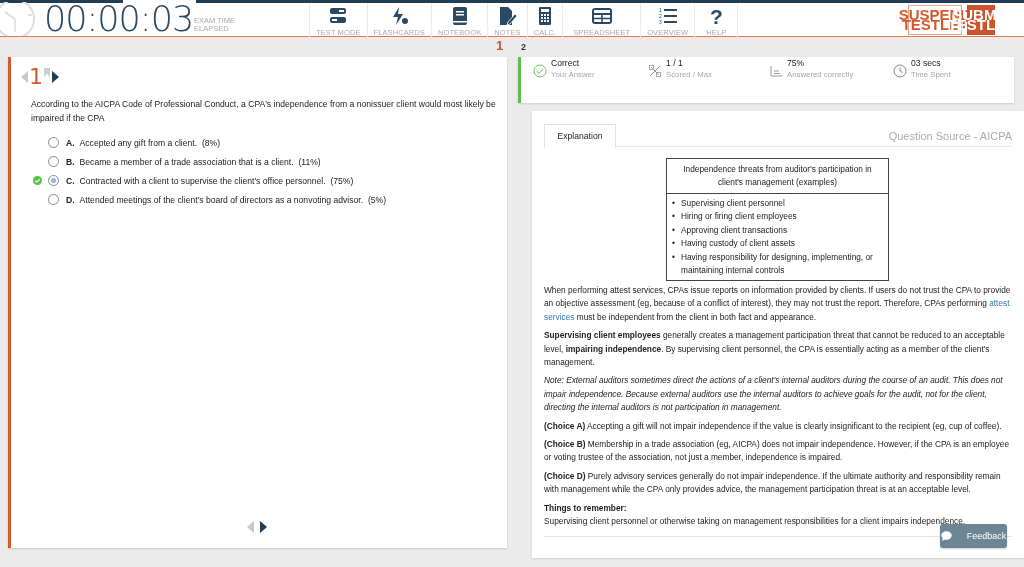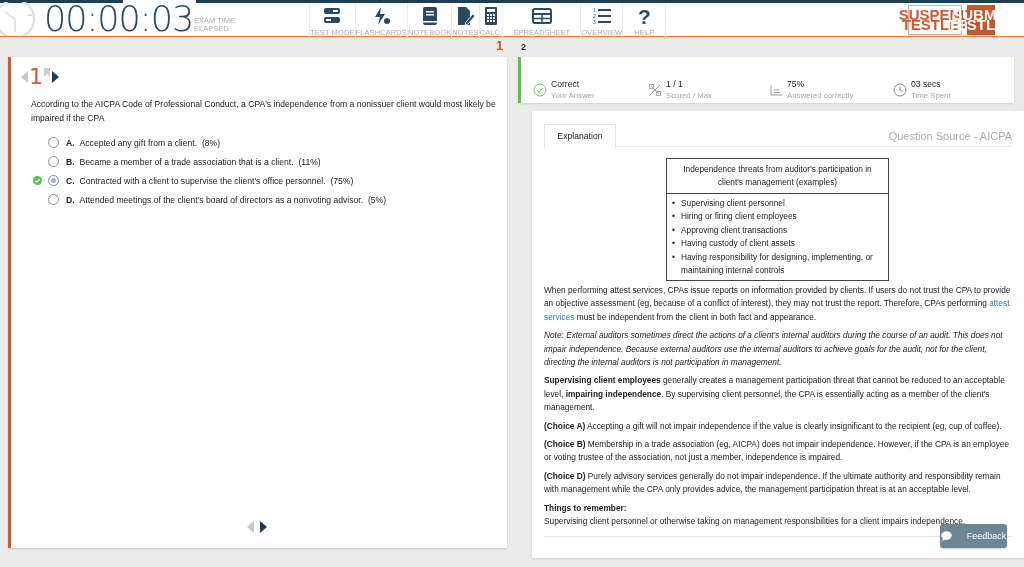--- a/index.html
+++ b/index.html
@@ -5,21 +5,21 @@
 *{box-sizing:border-box;margin:0;padding:0}
 html,body{width:1024px;height:567px;overflow:hidden}
 body{font-family:"Liberation Sans",sans-serif;background:#ebebeb;color:#222;position:relative}
 
 .topbar{position:absolute;left:0;top:0;width:1024px;height:37px;background:#fff;border-bottom:1px solid #e07a55}
 .topstrip{position:absolute;top:0;height:3px;background:#1f3d55}
 .clock{position:absolute;left:0;top:2px;width:42px;height:34px;overflow:hidden}
 .timer{position:absolute;left:44px;top:1px;font-size:35px;font-weight:300;color:#2a4a63;letter-spacing:-1px;line-height:36px;font-family:"DejaVu Sans",sans-serif;font-weight:200}
 .timer-label{position:absolute;left:194px;top:17px;font-size:7.5px;color:#a8a8a8;line-height:8px;text-transform:uppercase}
 .tools{position:absolute;left:309px;top:3px;display:flex;height:34px}
-.tool{display:flex;flex-direction:column;align-items:center;justify-content:flex-start;padding:0 0;border-left:1px solid #ececec;height:34px;cursor:pointer}
+.tool{display:flex;flex-direction:column;align-items:center;justify-content:flex-start;padding:0 6px;border-left:1px solid #ececec;height:34px;cursor:pointer}
 .tool:last-child{border-right:1px solid #ececec}
 .tool svg{width:22px;height:22px;margin-top:2px}
 .tool span{font-size:7.5px;color:#aaa;letter-spacing:0.1px;margin-top:1px;white-space:nowrap}
 .btn{position:absolute;top:5px;height:30px;font-size:15px;font-weight:bold;text-align:center;line-height:10px;display:flex;align-items:center;justify-content:center;cursor:pointer}
 .btn-suspend{left:908px;width:54px;border:1px solid #e9a58a;color:#d45a2e;background:#fff}
 .btn-submit{left:967px;width:28px;background:#cc542c;color:#fff}
 .qnums{position:absolute;top:39px;font-weight:bold}
 
 .left{position:absolute;left:8px;top:57px;width:499px;height:491px;background:#fff;border-left:3px solid #d15a2f;box-shadow:0 1px 2px rgba(0,0,0,.15)}
 .qnav{position:absolute;left:10px;top:7px;display:flex;align-items:center}
@@ -27,21 +27,21 @@
 .stem{position:absolute;left:20px;top:40px;width:470px;font-size:8.6px;line-height:14px;color:#222}
 .choices{position:absolute;left:20px;top:76px}
 .choice{display:flex;align-items:center;height:19px;font-size:8.6px;cursor:pointer}
 .chk{width:12px;display:flex;justify-content:center;margin-right:5px}
 .radio{width:11px;height:11px;border:1px solid #8a8a8a;border-radius:50%;margin-right:7px;display:flex;align-items:center;justify-content:center;background:#fff}
 .radio.sel .dot{width:5px;height:5px;border-radius:50%;background:#8ab7e6}
 .letter{font-weight:bold;margin-right:5px}
 .bnav{position:absolute;left:236px;top:464px;display:flex;gap:6px}
 
 .stats{position:absolute;left:518px;top:57px;width:496px;height:46px;background:#fff;border-left:3px solid #5cbf4a;box-shadow:0 1px 2px rgba(0,0,0,.12)}
-.stat{position:absolute;top:21px;display:flex;align-items:flex-start}
+.stat{position:absolute;top:0;display:flex;align-items:center}
 .stat .ico{width:14px;height:14px;margin-top:5px;margin-right:4px}
 .stat .v{font-size:8.6px;color:#222;line-height:12px}
 .stat .l{font-size:7.8px;color:#a5a5a5;line-height:11px}
 .expl{position:absolute;left:532px;top:111px;width:496px;height:447px;background:#fff;box-shadow:0 1px 2px rgba(0,0,0,.12)}
 .tabs{position:absolute;left:12px;top:11px;width:468px;height:25px;border-bottom:1px solid #e6e6e6}
 .tab{position:absolute;left:0;top:2px;width:72px;height:24px;border:1px solid #e3e3e3;border-bottom:1px solid #fff;background:#fff;font-size:8.6px;display:flex;align-items:center;justify-content:center;cursor:pointer}
 .qsource{position:absolute;right:0;top:8px;font-size:11px;color:#aaa}
 .tbl{position:absolute;left:134px;top:47px;width:223px;border:1px solid #444;font-size:8.3px}
 .tbl .th{font-weight:normal;text-align:center;line-height:13px;padding:4px 6px;border-bottom:1px solid #444}
 .tbl ul{list-style:none;padding:3px 5px 3px 5px}
@@ -279,22 +279,22 @@
     <ul>
       <li>Supervising client personnel</li>
       <li>Hiring or firing client employees</li>
       <li>Approving client transactions</li>
       <li>Having custody of client assets</li>
       <li>Having responsibility for designing, implementing, or maintaining internal controls</li>
     </ul>
   </div>
   <div class="body">
     <p><span>When performing attest services, CPAs issue reports on information provided by clients.  If users do not trust the CPA to provide an objective assessment (eg, because of a conflict of interest), they may not trust the report.  Therefore, CPAs performing </span><span class="link">attest services</span><span> must be independent from the client in both fact and appearance.</span></p>
+    <p><b>Supervising client employees</b><span> generally creates a management participation threat that cannot be reduced to an acceptable level, </span><b>impairing independence</b><span>.  By supervising client personnel, the CPA is essentially acting as a member of the client's management.</span></p>
     <p><i>Note:  External auditors sometimes direct the actions of a client's internal auditors during the course of an audit.  This does not impair independence.  Because external auditors use the internal auditors to achieve goals for the audit, not for the client, directing the internal auditors is not participation in management.</i></p>
-    <p><b>Supervising client employees</b><span> generally creates a management participation threat that cannot be reduced to an acceptable level, </span><b>impairing independence</b><span>.  By supervising client personnel, the CPA is essentially acting as a member of the client's management.</span></p>
     <p><b>(Choice A)</b><span>  Accepting a gift will not impair independence if the value is clearly insignificant to the recipient (eg, cup of coffee).</span></p>
     <p><b>(Choice B)</b><span>  Membership in a trade association (eg, AICPA) does not impair independence.  However, if the CPA is an employee or voting trustee of the association, not just a member, independence is impaired.</span></p>
     <p><b>(Choice D)</b><span>  Purely advisory services generally do not impair independence.  If the ultimate authority and responsibility remain with management while the CPA only provides advice, the management participation threat is at an acceptable level.</span></p>
     <div><b>Things to remember:</b></div>
     <div>Supervising client personnel or otherwise taking on management responsibilities for a client impairs independence.</div>
   </div>
   <div class="hr"></div>
 </div>
 
 <div class="feedback">

